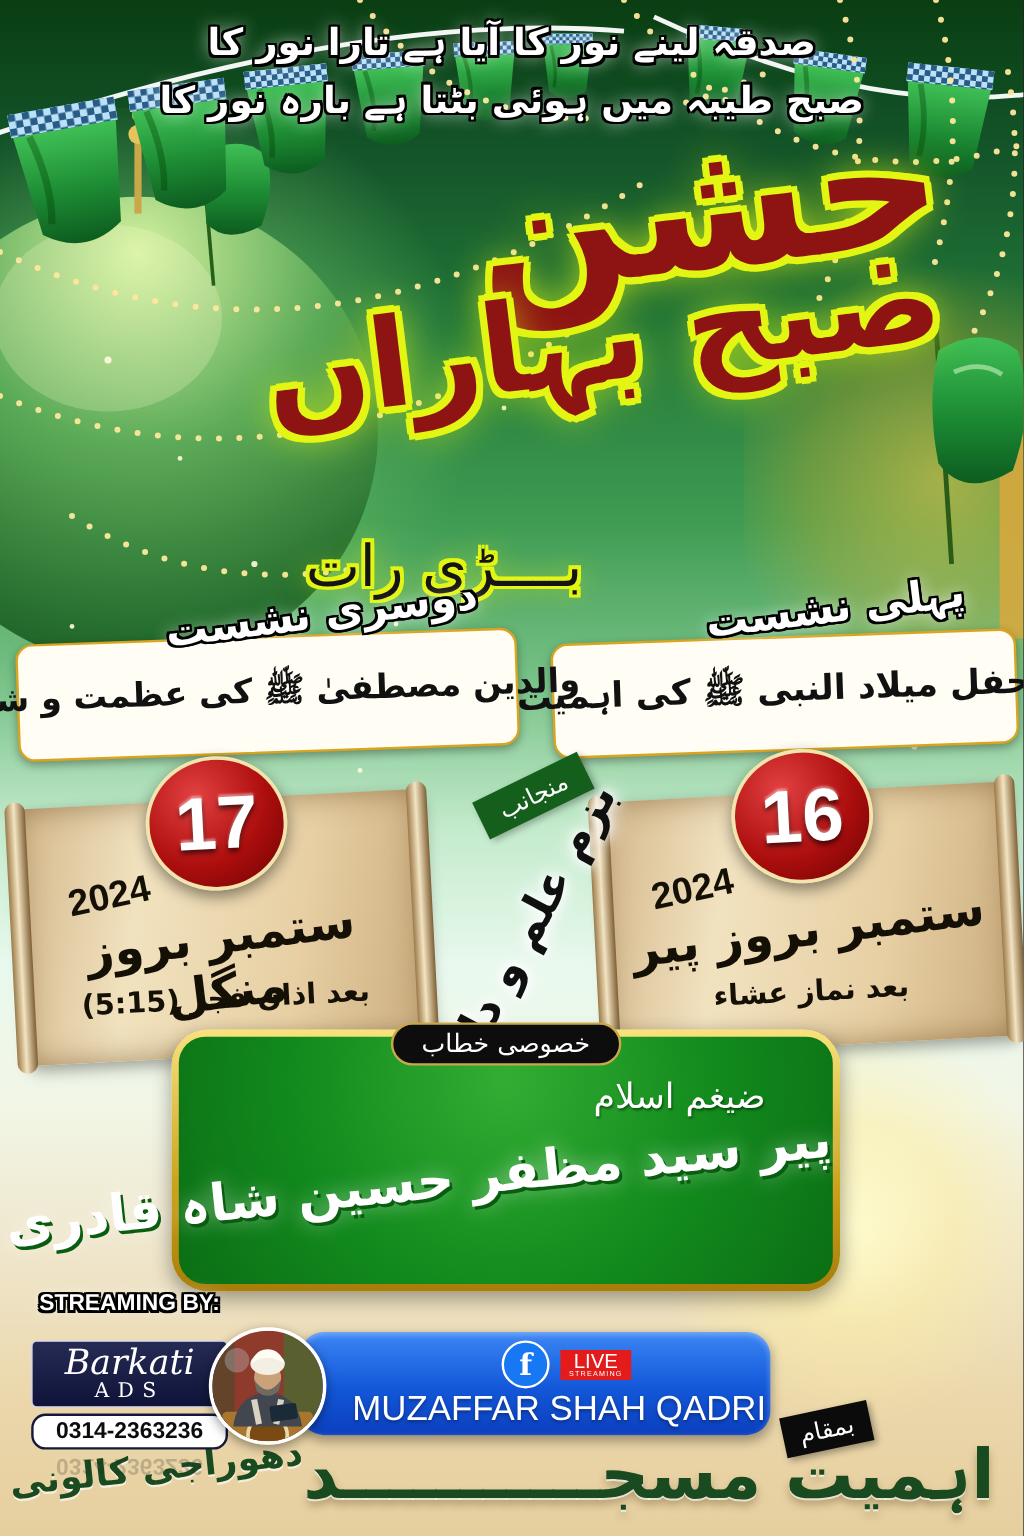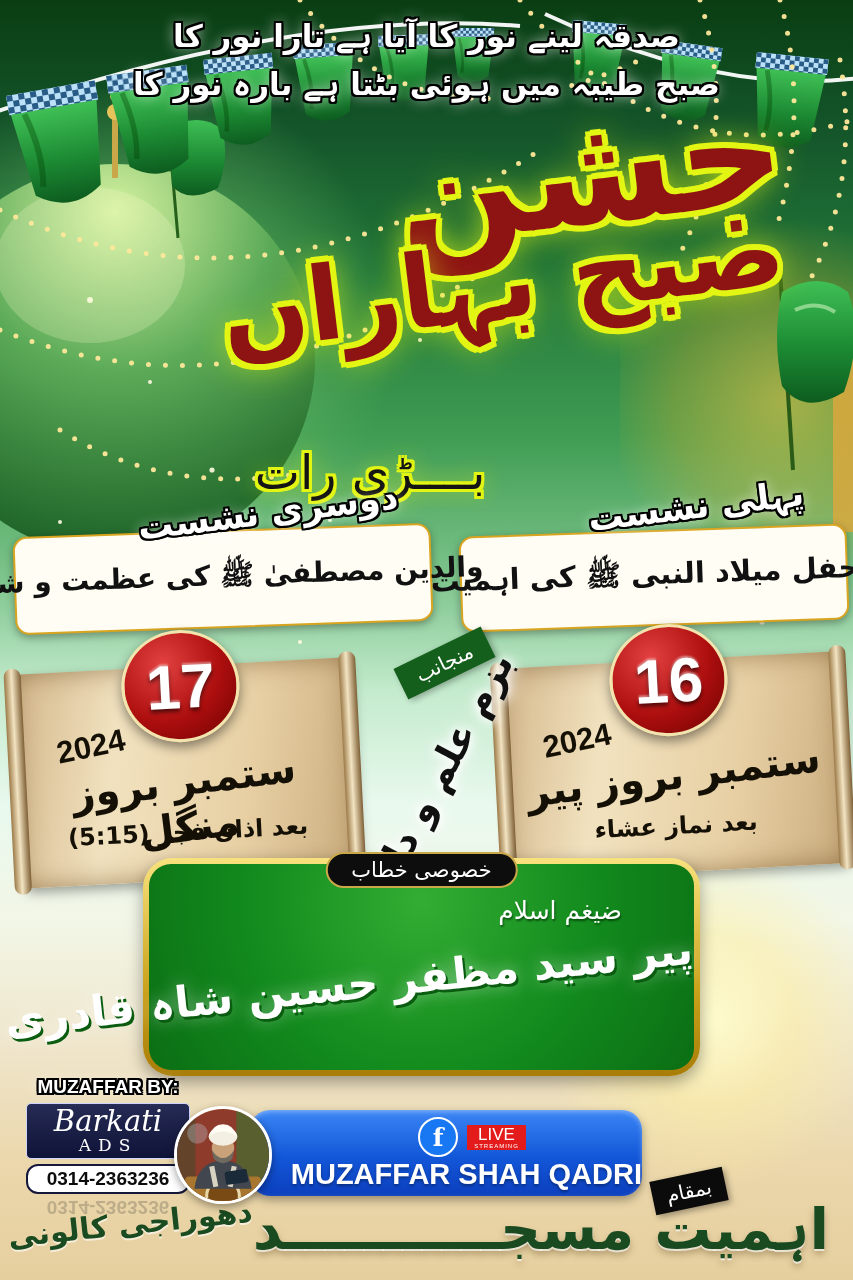--- a/index.html
+++ b/index.html
@@ -92,30 +92,30 @@
 
   
   .panel{left:143px;top:858px;width:557px;height:218px;border-radius:30px;z-index:2;
      background:linear-gradient(180deg,#f8e27d,#caa21b 60%,#a87d08);padding:6px;
      box-shadow:0 6px 16px rgba(0,0,0,.35);box-sizing:border-box;}
   .panel-inner{width:100%;height:100%;border-radius:22px;position:relative;
      background:radial-gradient(circle at 50% 18%,#33ad33,#128a1d 55%,#0b6e14);}
   .badge{position:absolute;top:-12px;left:50%;transform:translateX(-50%);
      background:#0d0d0d;border:2px solid #caa84a;color:#fff;border-radius:22px;
      padding:4px 24px;font-size:21px;white-space:nowrap;direction:rtl;}
-  .honorific{position:absolute;top:32px;right:72px;color:#fff;font-size:25px;direction:rtl;
+  .honorific{position:absolute;top:32px;right:56px;color:#fff;font-size:29px;direction:rtl;
      text-shadow:1px 2px 2px rgba(0,40,0,.6);}
   .speaker-name{position:absolute;left:0;right:0;top:88px;text-align:center;direction:rtl;
      transform:rotate(-6deg);font-size:43px;font-weight:bold;color:#fff;white-space:nowrap;
      text-shadow:2px 3px 0 #0a5c10,0 0 18px rgba(255,255,255,.5);}
 
   
   .designer{left:26px;top:1076px;width:164px;text-align:center;z-index:4;}
   .designer-label{font-family:"Liberation Sans",sans-serif;font-size:19px;font-weight:bold;}
-  .designer-box{margin-top:5px;background:linear-gradient(#262b55,#0f1338);
+  .designer-box{margin-top:19px;background:linear-gradient(#262b55,#0f1338);
      border:1px solid #cdd2ff;border-radius:5px;padding:1px 4px 5px;color:#fff;}
   .designer-brand{font-family:"DejaVu Serif",serif;font-style:italic;font-size:29px;line-height:32px;}
   .designer-sub{font-family:"DejaVu Serif",serif;font-size:17px;letter-spacing:7px;line-height:16px;}
   .designer-phone{margin-top:5px;background:#fff;border:2px solid #15183a;border-radius:12px;
      font-family:"Liberation Sans",sans-serif;font-size:19px;font-weight:bold;color:#0c0c0c;padding:2px 0;}
   .designer-reflection{margin-top:2px;transform:scaleY(-1);opacity:.22;
      font-family:"Liberation Sans",sans-serif;font-size:19px;font-weight:bold;color:#222;}
 
   
   .photo{left:174px;top:1106px;width:92px;height:92px;border-radius:50%;
@@ -129,22 +129,22 @@
   .live-row1{display:flex;align-items:center;justify-content:center;gap:9px;
      padding-left:52px;margin-top:7px;}
   .fb-circle{width:36px;height:36px;border-radius:50%;background:#1877f2;border:2px solid #fff;
      color:#fff;font-family:"DejaVu Serif",serif;font-weight:bold;font-size:25px;
      display:flex;align-items:center;justify-content:center;flex:0 0 auto;}
   .live-badge{background:#e31b1b;color:#fff;text-align:center;padding:1px 7px;line-height:1;}
   .live-word{font-family:"Liberation Sans",sans-serif;font-size:17px;font-weight:normal;}
   .streaming-word{font-family:"Liberation Sans",sans-serif;font-size:6px;letter-spacing:1px;}
   .live-name1{font-family:"Liberation Sans",sans-serif;font-size:27px;font-weight:bold;color:#fff;
      text-shadow:0 2px 3px rgba(0,0,0,.35);white-space:nowrap;}
-  .live-name2{text-align:right;padding-left:40px;margin-top:1px;
-     font-family:"Liberation Sans",sans-serif;font-size:29px;font-weight:bold;color:#fff;
+  .live-name2{text-align:center;padding-left:40px;margin-top:1px;
+     font-family:"Liberation Sans",sans-serif;font-size:29px;font-weight:normal;color:#fff;
      text-shadow:0 2px 3px rgba(0,0,0,.35);white-space:nowrap;}
 
   
   .venue-tag{left:652px;top:1174px;transform:rotate(-12deg);z-index:4;
      background:#0b0b0b;color:#fff;font-size:20px;padding:5px 14px;direction:rtl;
      box-shadow:2px 3px 6px rgba(0,0,0,.35);}
   .venue-line{left:0;right:8px;top:1198px;z-index:3;direction:rtl;display:flex;
      align-items:center;justify-content:flex-start;padding-right:16px;color:#1a4a20;}
   .venue-masjid{font-size:57px;font-weight:bold;line-height:1.1;white-space:nowrap;
      text-shadow:0 2px 0 rgba(255,255,255,.65),0 5px 7px rgba(80,60,20,.35);}
@@ -292,21 +292,21 @@
 
   <div class="abs panel">
     <div class="panel-inner">
       <div class="badge">خصوصی خطاب</div>
       <div class="honorific">ضیغم اسلام</div>
       <div class="speaker-name">پیر سید مظفر حسین شاہ قادری</div>
     </div>
   </div>
 
   <div class="abs designer">
-    <div class="designer-label outline-black">MUZAFFAR BY:</div>
+    <div class="designer-label outline-black">STREAMING BY:</div>
     <div class="designer-box">
       <div class="designer-brand">Barkati</div>
       <div class="designer-sub">ADS</div>
     </div>
     <div class="designer-phone">0314-2363236</div>
     <div class="designer-reflection">0314-2363236</div>
   </div>
 
   <div class="abs photo">
     <svg width="92" height="92" viewBox="0 0 90 90">

